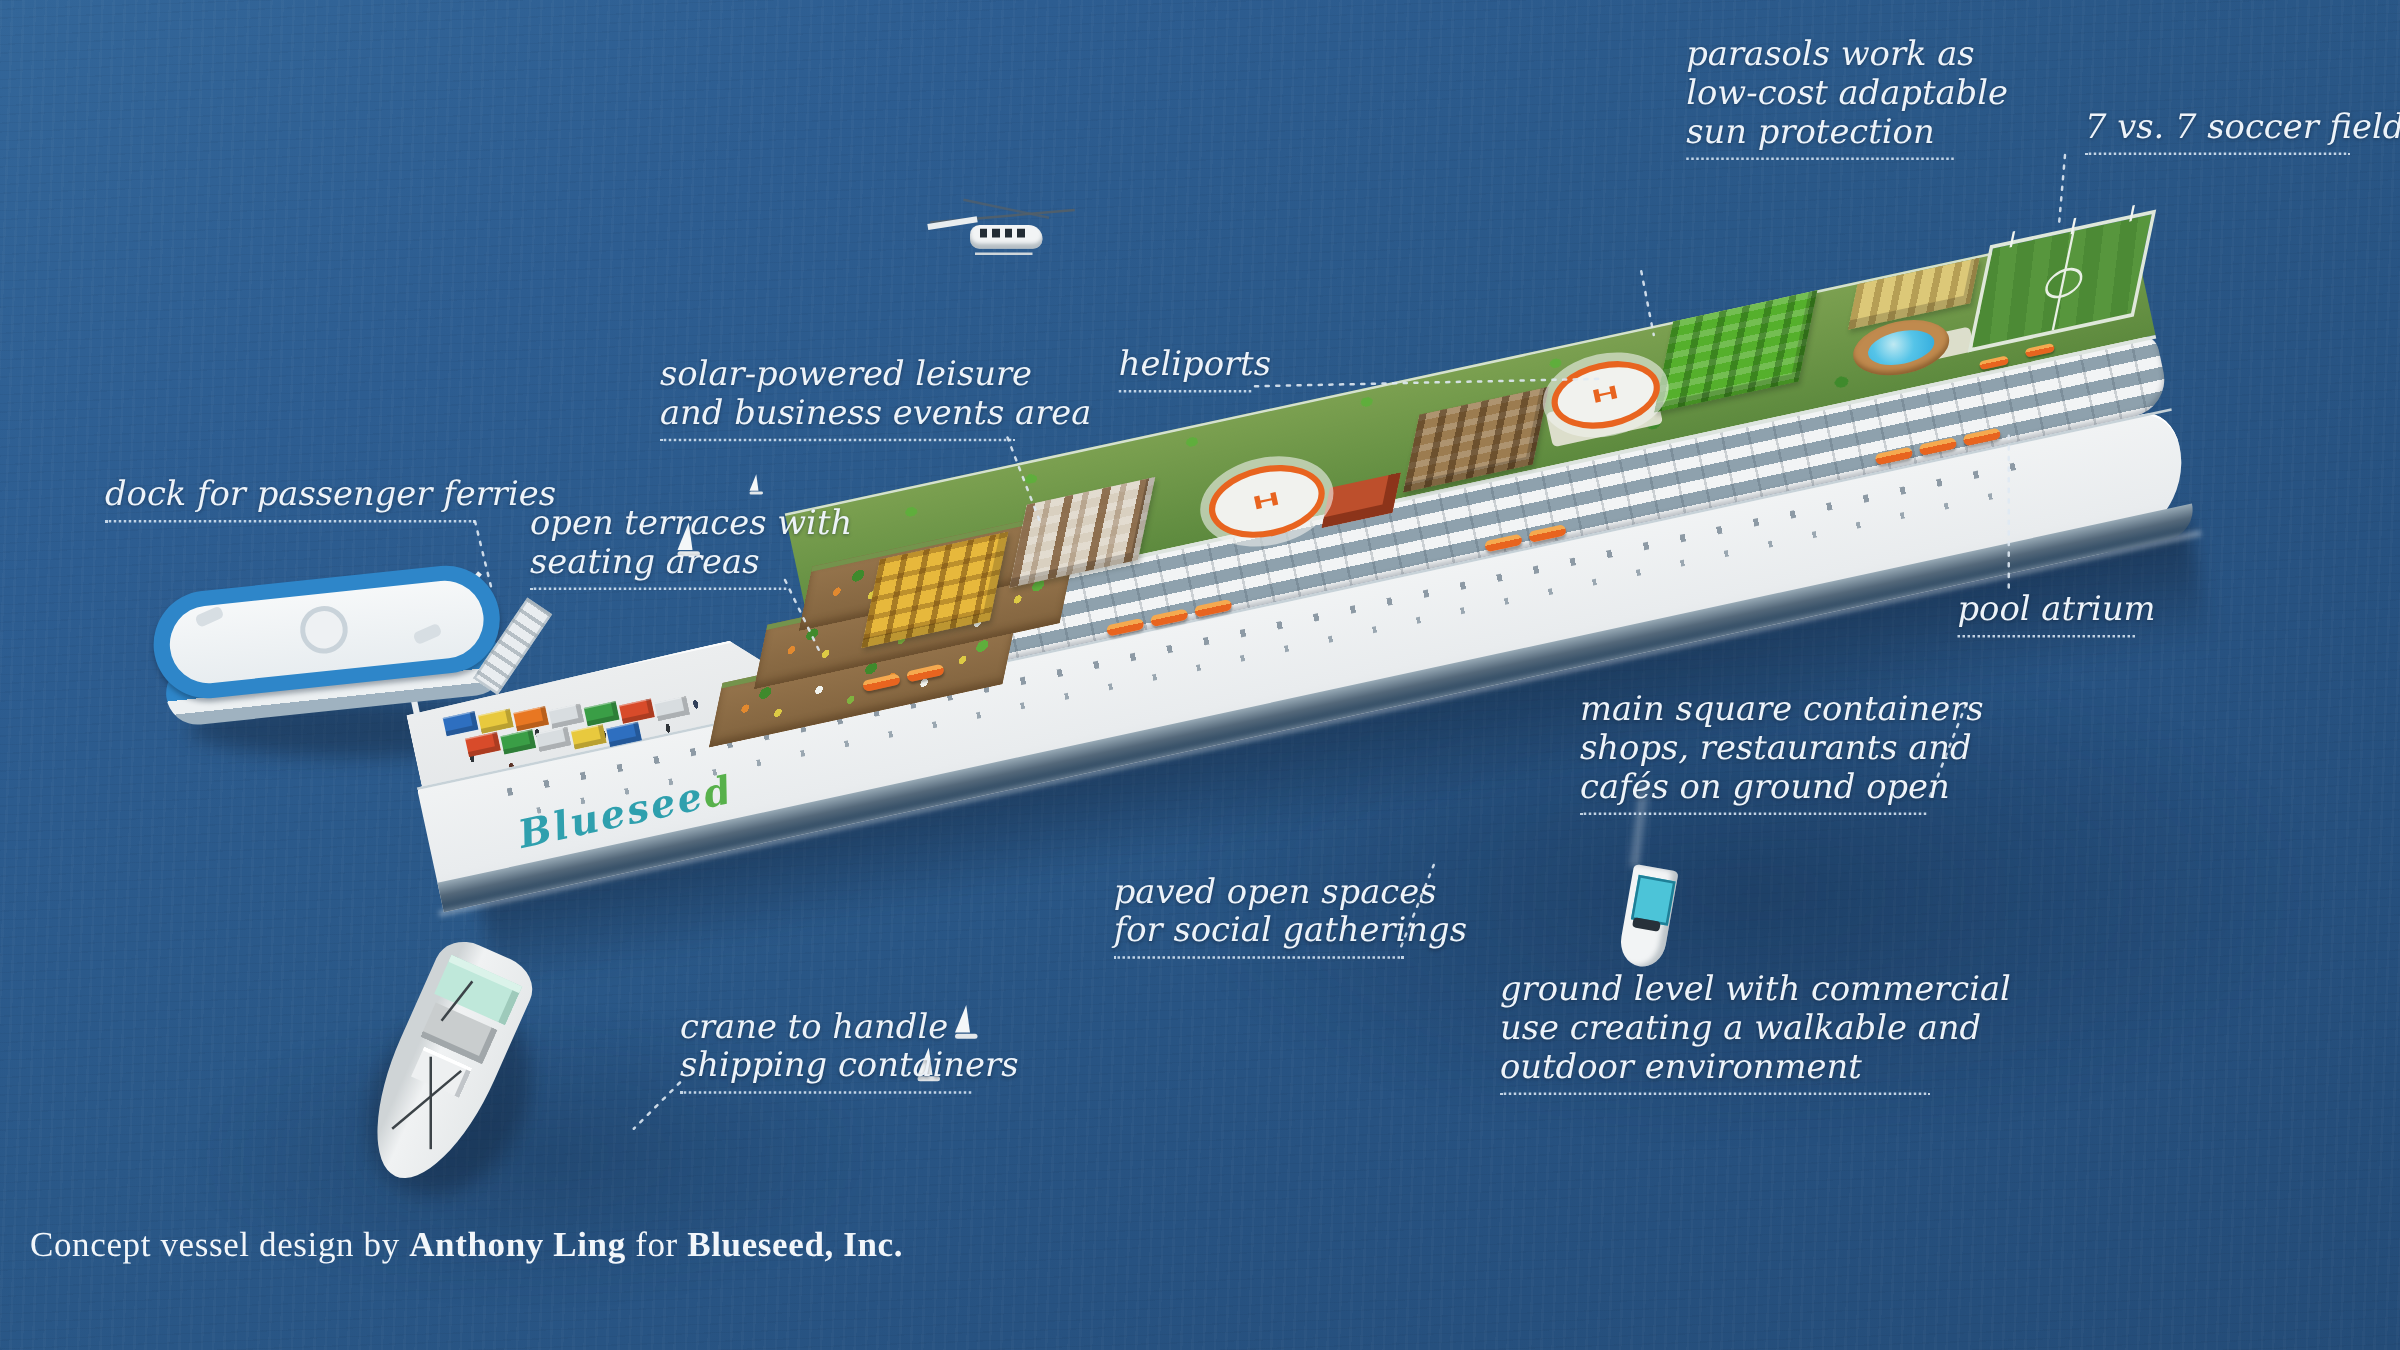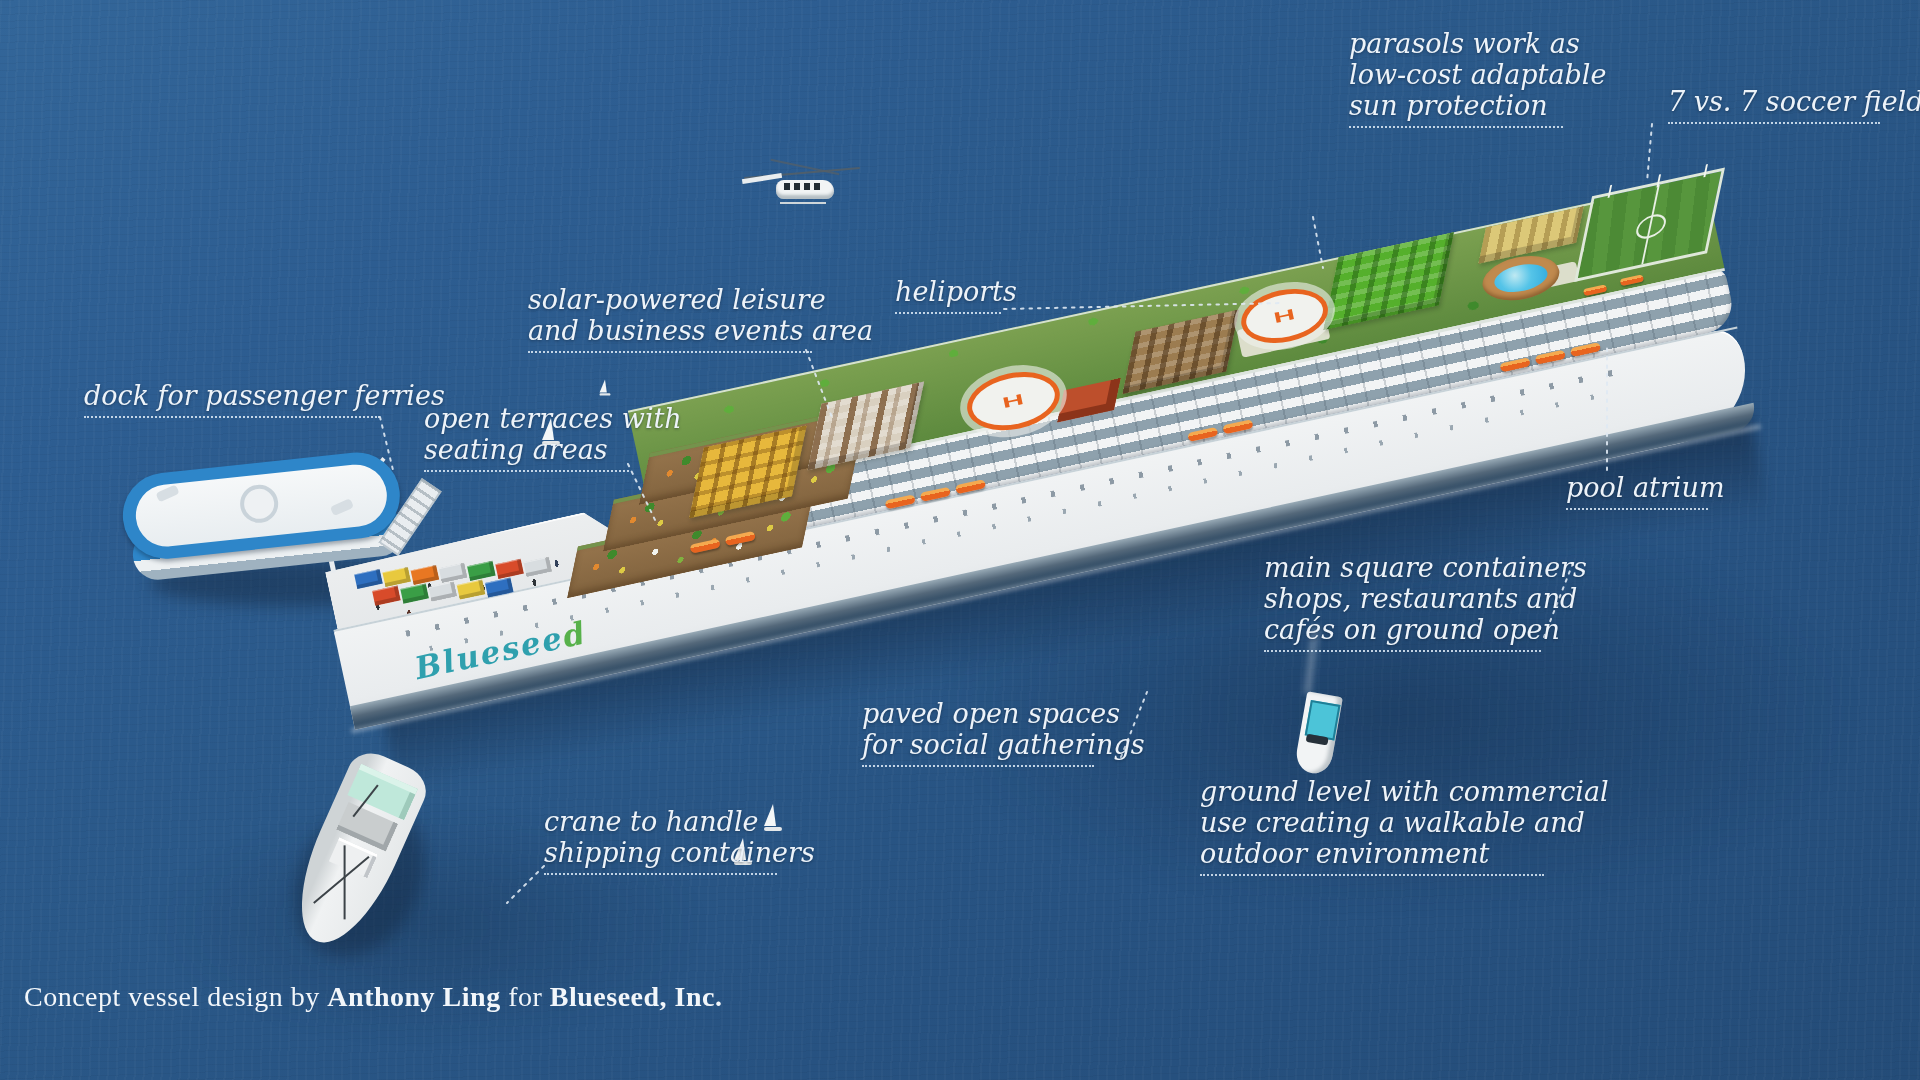--- a/index.html
+++ b/index.html
@@ -219,21 +219,21 @@
     text-shadow:0 1px 3px rgba(8,22,40,.45);white-space:nowrap;}
   #lbl-parasols{left:1349px;top:28px;width:214px;}
   #lbl-soccer{left:1668px;top:86px;width:212px;}
   #lbl-squares{left:920px;top:90px;width:396px;}
   #lbl-heliports{left:895px;top:276px;width:106px;}
   #lbl-solar{left:528px;top:284px;width:284px;font-style:italic;}
   #lbl-dock{left:84px;top:380px;width:296px;}
   #lbl-terraces{left:424px;top:403px;width:205px;}
   #lbl-pool{left:1566px;top:472px;width:142px;}
   #lbl-mainsquare{left:1264px;top:552px;width:277px;}
-  #lbl-paved{left:862px;top:698px;width:232px;}
+  #lbl-paved{left:891px;top:698px;width:232px;}
   #lbl-ground{left:1200px;top:776px;width:344px;}
   #lbl-crane{left:544px;top:806px;width:233px;}
   .credit{position:absolute;left:24px;top:980px;font:28px/1.2 "Liberation Serif",serif;
     color:#f2f6fa;letter-spacing:.5px;}
   .credit b{font-weight:bold;}
 </style>
 </head>
 <body>
 
 <div class="scene">

